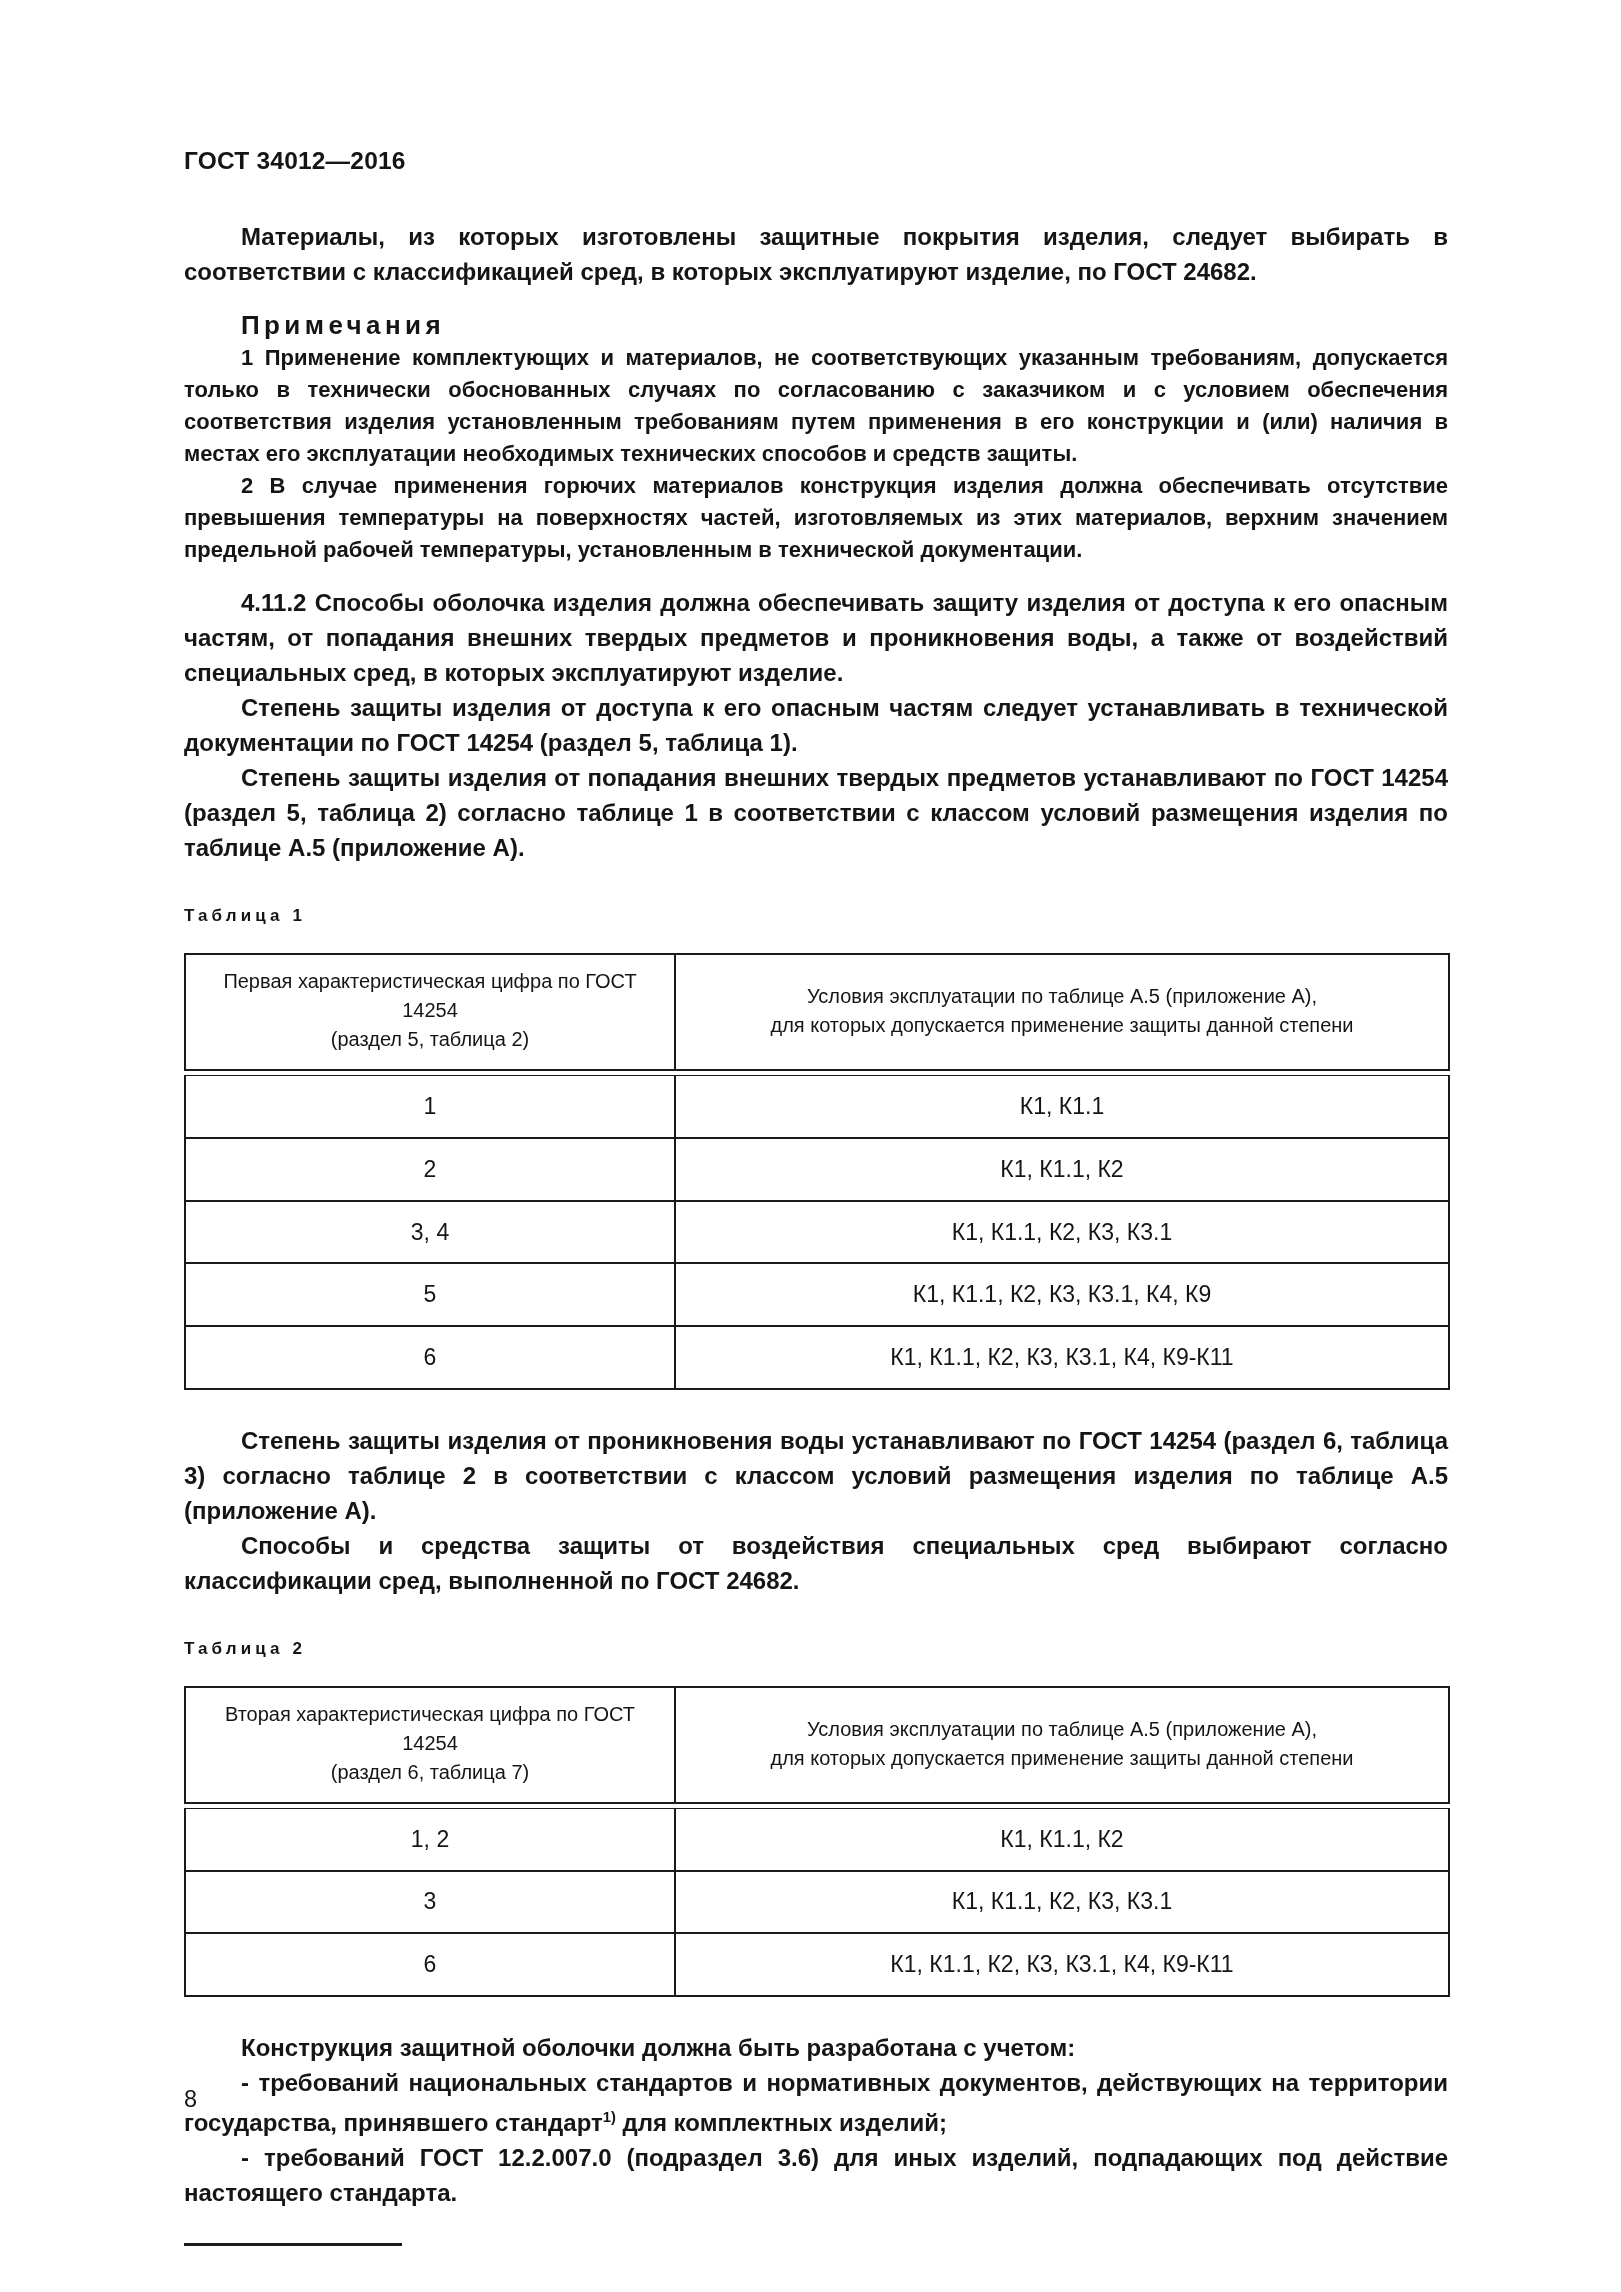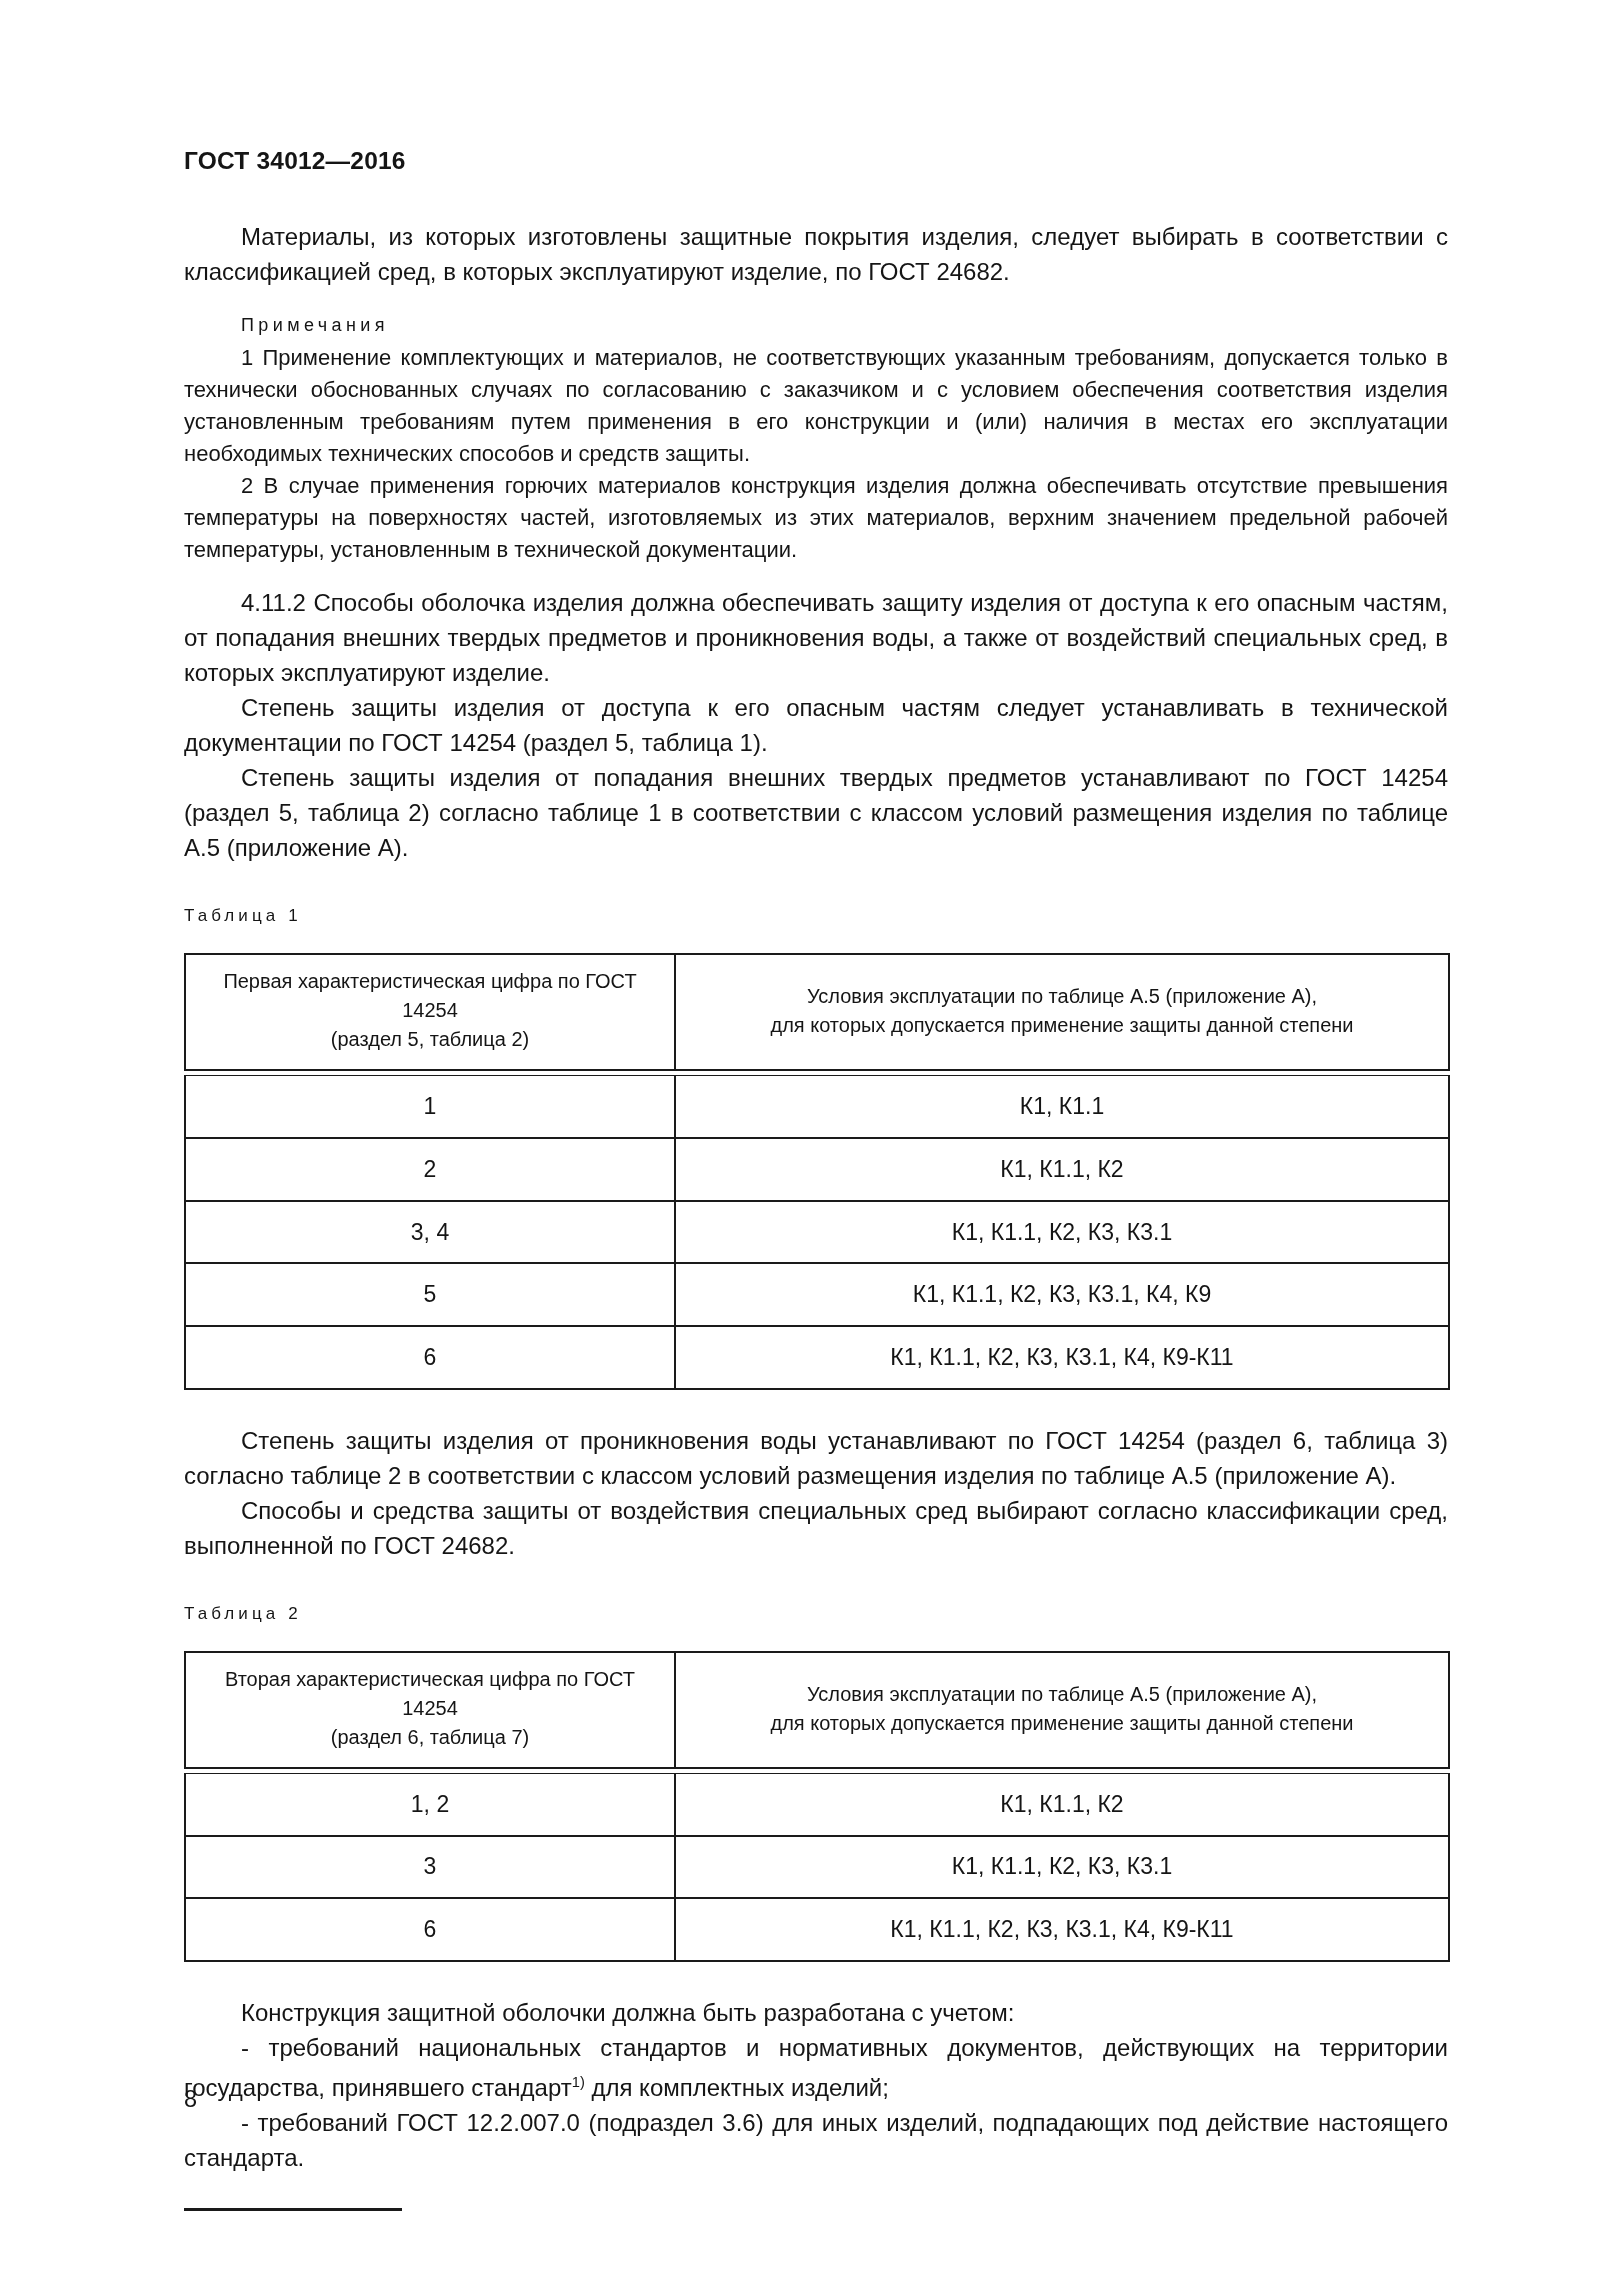--- a/index.html
+++ b/index.html
@@ -36,26 +36,27 @@
     left: 184px;
     top: 211px;
     width: 1264px;
   }
   p {
     margin: 0;
     font-size: 24px;
     line-height: 35px;
     text-align: justify;
     text-justify: inter-word;
+    font-weight: bold;
   }
   p.indent {
     text-indent: 57px;
   }
   .notes-title {
-    font-size: 18px;
+    font-size: 26px;
     line-height: 33px;
     letter-spacing: 4.4px;
     text-indent: 57px;
     margin: 8.8px 0 0 0;
   }
   .note {
     font-size: 22px;
     line-height: 32px;
     text-align: justify;
     margin: 0;

